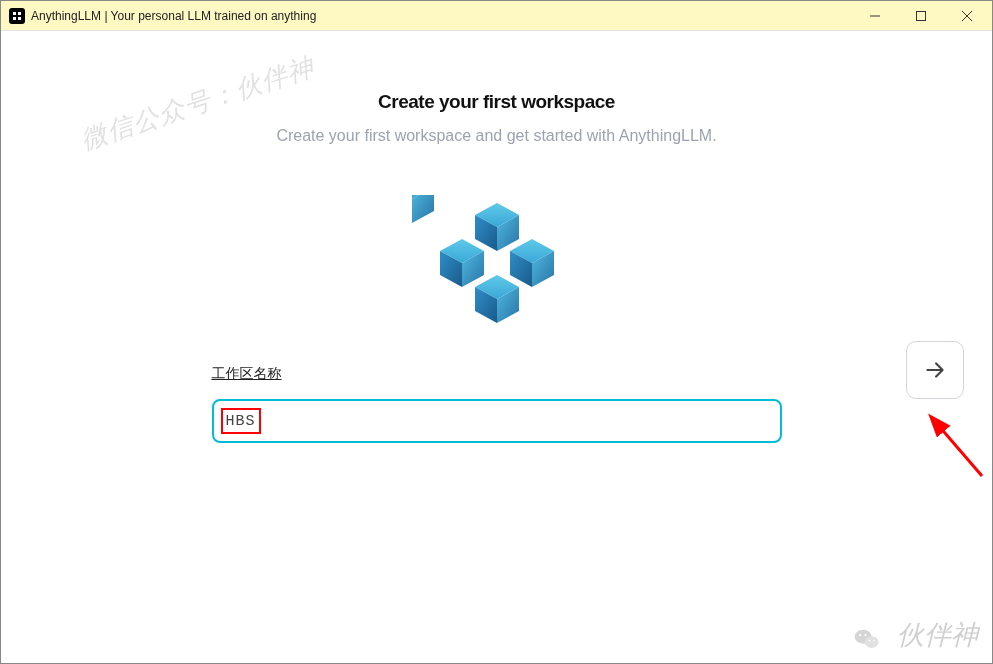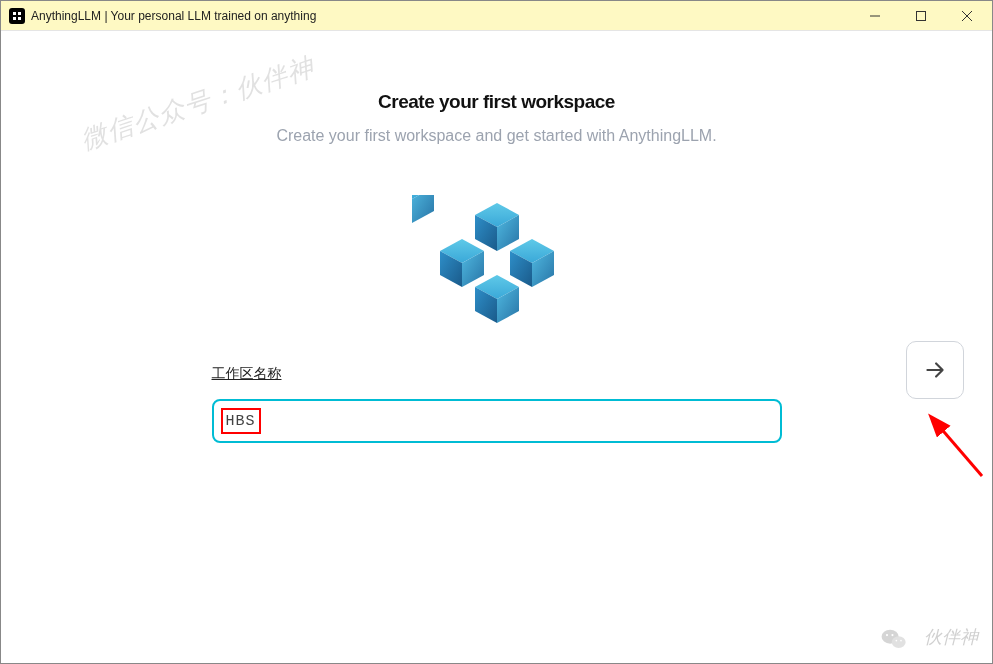--- a/index.html
+++ b/index.html
@@ -117,24 +117,24 @@
       font-style: italic;
       font-weight: 500;
       letter-spacing: 1px;
       pointer-events: none;
     }
     .watermark-bottom {
       position: absolute;
       right: 14px;
       bottom: 10px;
       display: flex;
-      align-items: flex-start;
+      align-items: flex-end;
       gap: 16px;
       color: rgba(120,120,120,0.35);
-      font-size: 18px;
+      font-size: 27px;
       font-style: italic;
       pointer-events: none;
     }
     .wechat-icon {
       width: 28px; height: 28px;
       opacity: 0.35;
     }
   </style>
 </head>
 <body>

